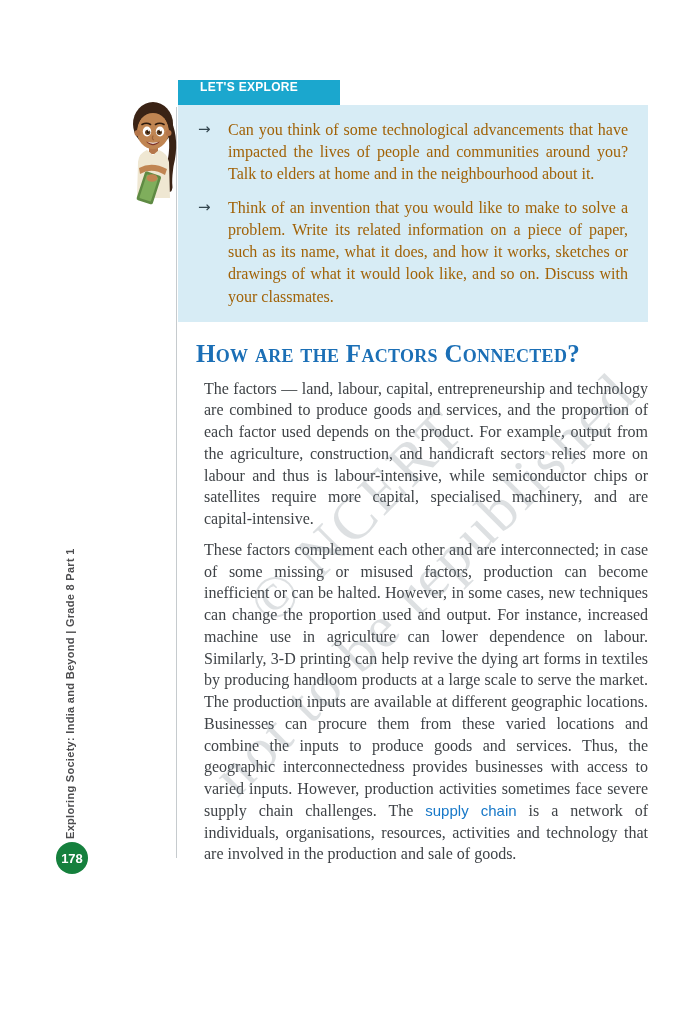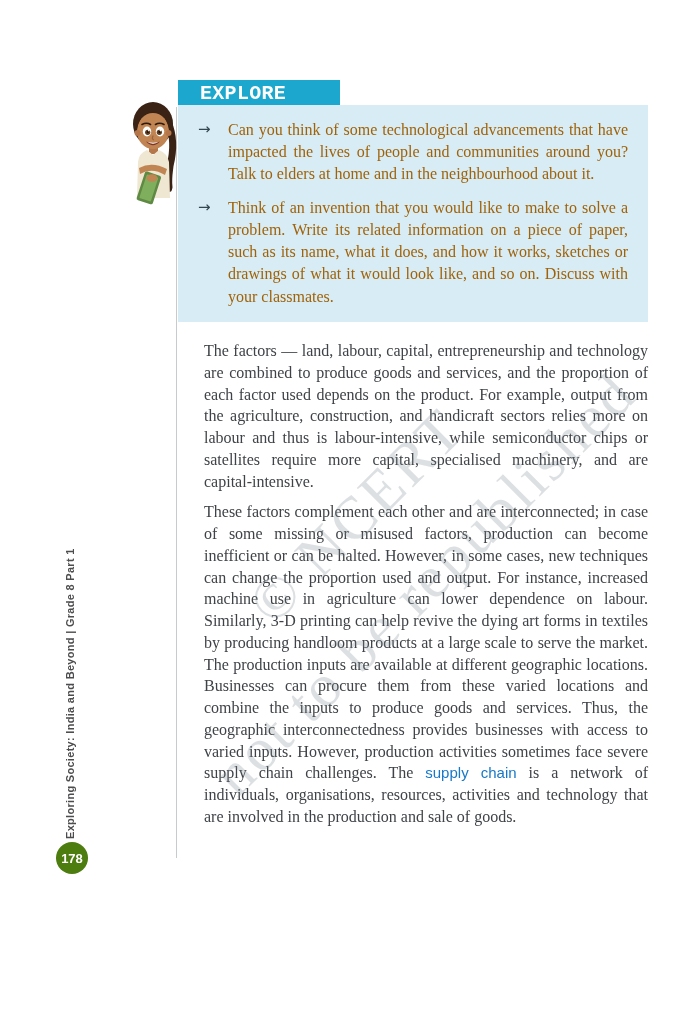--- a/index.html
+++ b/index.html
@@ -14,28 +14,28 @@
     color:rgba(125,134,142,0.26);letter-spacing:3px;}
 
   
   .vrule{position:absolute;left:176px;top:107px;width:1px;height:751px;
          background:#c6cbce;z-index:1;}
   .sidebar-title{position:absolute;left:64px;top:546px;height:296px;z-index:2;
     writing-mode:vertical-rl;transform:rotate(180deg);
     font-family:"Liberation Sans",sans-serif;font-weight:bold;font-size:11px;
     letter-spacing:0.3px;color:#4d4d4f;text-align:center;}
   .page-num{position:absolute;left:56px;top:842px;width:32px;height:32px;z-index:2;
-    border-radius:50%;background:#4d7c0f;color:#ffffff;
+    border-radius:50%;background:#15803d;color:#ffffff;
     font-family:"Liberation Sans",sans-serif;font-weight:bold;font-size:13px;
     display:flex;align-items:center;justify-content:center;}
 
   
   .explore-tab{position:absolute;left:178px;top:80px;width:162px;height:25px;z-index:2;
-    background:#1ba7ce;color:#ffffff;display:flex;align-items:flex-end;
-    font-family:Liberation Mono, monospace;font-weight:bold;font-size:20px;
+    background:#1ba7ce;color:#ffffff;display:flex;align-items:flex-start;
+    font-family:Liberation Sans, sans-serif;font-weight:bold;font-size:12px;
     letter-spacing:0.3px;padding-left:22px;box-sizing:border-box;}
   .explore-box{position:absolute;left:178px;top:105px;width:470px;height:217px;z-index:0;
     background:#d7ecf5;box-sizing:border-box;padding:14px 20px 12px 20px;}
   .bullet{display:flex;margin-bottom:12px;}
   .bullet .arrow{width:30px;flex:0 0 30px;font-family:"DejaVu Sans",sans-serif;
     font-size:15px;color:#33454e;line-height:1.38;}
   .bullet .btext{flex:1;font-size:16px;line-height:1.38;color:#a16207;
     text-align:justify;}
 
   
@@ -107,17 +107,18 @@
     <path d="M14,68 Q15,59 23,56 L29,61 L35,56 Q43,59 45,68 L46,104 L13,104 Z" fill="#efe7d2"></path>
     <path d="M15,74 Q28,67 43,75 L41,81 Q28,73 16,80 Z" fill="#c08552"></path>
     <g transform="rotate(18 25 95)">
       <rect x="16" y="79" width="17" height="30" rx="2" fill="#5e8a43"></rect>
       <rect x="18.5" y="81.5" width="12" height="25" rx="1" fill="#7fae5c"></rect>
     </g>
     <ellipse cx="28" cy="84" rx="5.5" ry="3.8" fill="#c08552"></ellipse>
   </svg>
 
   <div class="content">
+    <h2 class="heading">How are the Factors Connected?</h2>
     <p>The factors — land, labour, capital, entrepreneurship and technology are combined to produce goods and services, and the proportion of each factor used depends on the product. For example, output from the agriculture, construction, and handicraft sectors relies more on labour and thus is labour-intensive, while semiconductor chips or satellites require more capital, specialised machinery, and are capital-intensive.</p>
     <p><span>These factors complement each other and are interconnected; in case of some missing or misused factors, production can become inefficient or can be halted. However, in some cases, new techniques can change the proportion used and output. For instance, increased machine use in agriculture can lower dependence on labour. Similarly, 3-D printing can help revive the dying art forms in textiles by producing handloom products at a large scale to serve the market. The production inputs are available at different geographic locations. Businesses can procure them from these varied locations and combine the inputs to produce goods and services. Thus, the geographic interconnectedness provides businesses with access to varied inputs. However, production activities sometimes face severe supply chain challenges. The </span><span class="term">supply chain</span><span> is a network of individuals, organisations, resources, activities and technology that are involved in the production and sale of goods.</span></p>
   </div>
 
 </div>
 
 </body></html>

